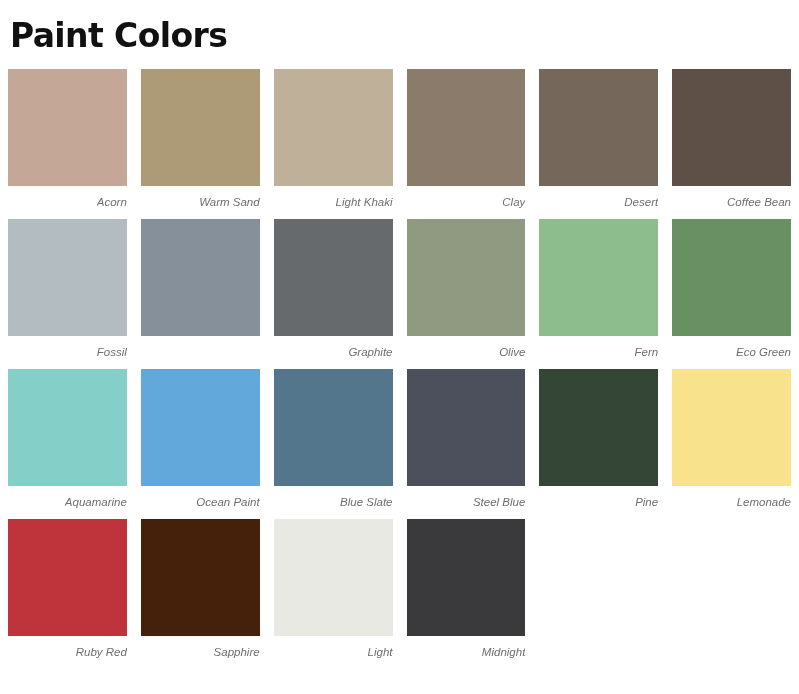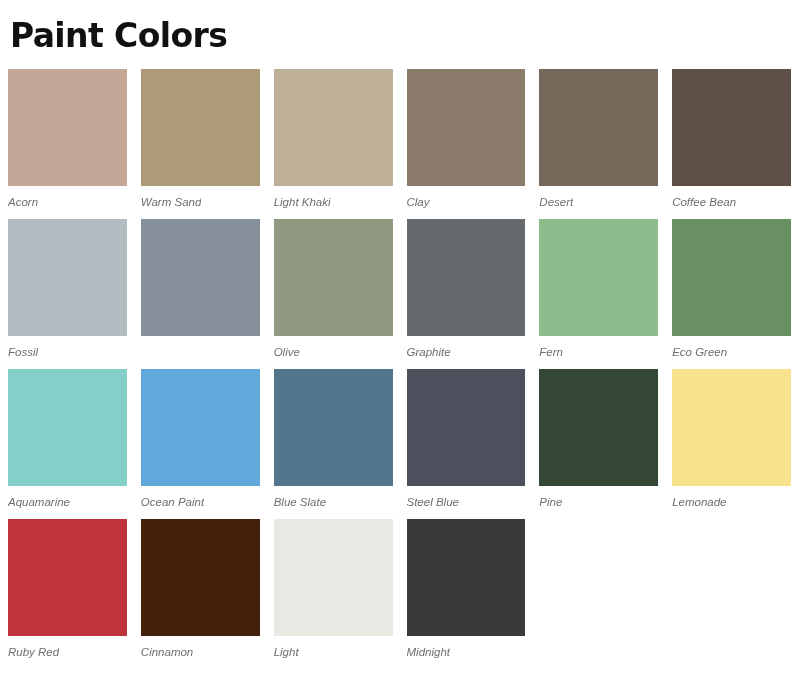--- a/index.html
+++ b/index.html
@@ -40,21 +40,21 @@
     display: grid;
     grid-template-columns: repeat(6, 1fr);
     column-gap: 14px;
     row-gap: 0px;
     margin-top: 11px;
   }
 
   .swatch-cell {
     display: flex;
     flex-direction: column;
-    align-items: flex-start;
+    align-items: flex-end;
   }
 
   .swatch-chip {
     width: 100%;
     height: 117px;
     display: block;
   }
 
   .swatch-label {
     display: block;
@@ -102,26 +102,26 @@
         <span class="swatch-label">Coffee Bean</span>
       </div>
       <div class="swatch-cell">
         <div class="swatch-chip" style="background-color: rgb(179, 188, 192);"></div>
         <span class="swatch-label">Fossil</span>
       </div>
       <div class="swatch-cell">
         <div class="swatch-chip" style="background-color: rgb(134, 144, 154);"></div>
       </div>
       <div class="swatch-cell">
+        <div class="swatch-chip" style="background-color: rgb(102, 106, 109);"></div>
+        <span class="swatch-label">Graphite</span>
+      </div>
+      <div class="swatch-cell">
         <div class="swatch-chip" style="background-color: rgb(143, 154, 128);"></div>
         <span class="swatch-label">Olive</span>
-      </div>
-      <div class="swatch-cell">
-        <div class="swatch-chip" style="background-color: rgb(102, 106, 109);"></div>
-        <span class="swatch-label">Graphite</span>
       </div>
       <div class="swatch-cell">
         <div class="swatch-chip" style="background-color: rgb(141, 189, 140);"></div>
         <span class="swatch-label">Fern</span>
       </div>
       <div class="swatch-cell">
         <div class="swatch-chip" style="background-color: rgb(104, 144, 99);"></div>
         <span class="swatch-label">Eco Green</span>
       </div>
       <div class="swatch-cell">
@@ -147,21 +147,21 @@
       <div class="swatch-cell">
         <div class="swatch-chip" style="background-color: rgb(248, 226, 140);"></div>
         <span class="swatch-label">Lemonade</span>
       </div>
       <div class="swatch-cell">
         <div class="swatch-chip" style="background-color: rgb(191, 51, 58);"></div>
         <span class="swatch-label">Ruby Red</span>
       </div>
       <div class="swatch-cell">
         <div class="swatch-chip" style="background-color: rgb(69, 32, 10);"></div>
-        <span class="swatch-label">Cinnamon</span>
+        <span class="swatch-label">Sapphire</span>
       </div>
       <div class="swatch-cell">
         <div class="swatch-chip" style="background-color: rgb(233, 233, 228);"></div>
         <span class="swatch-label">Light</span>
       </div>
       <div class="swatch-cell">
         <div class="swatch-chip" style="background-color: rgb(58, 58, 60);"></div>
         <span class="swatch-label">Midnight</span>
       </div>
     </div>

